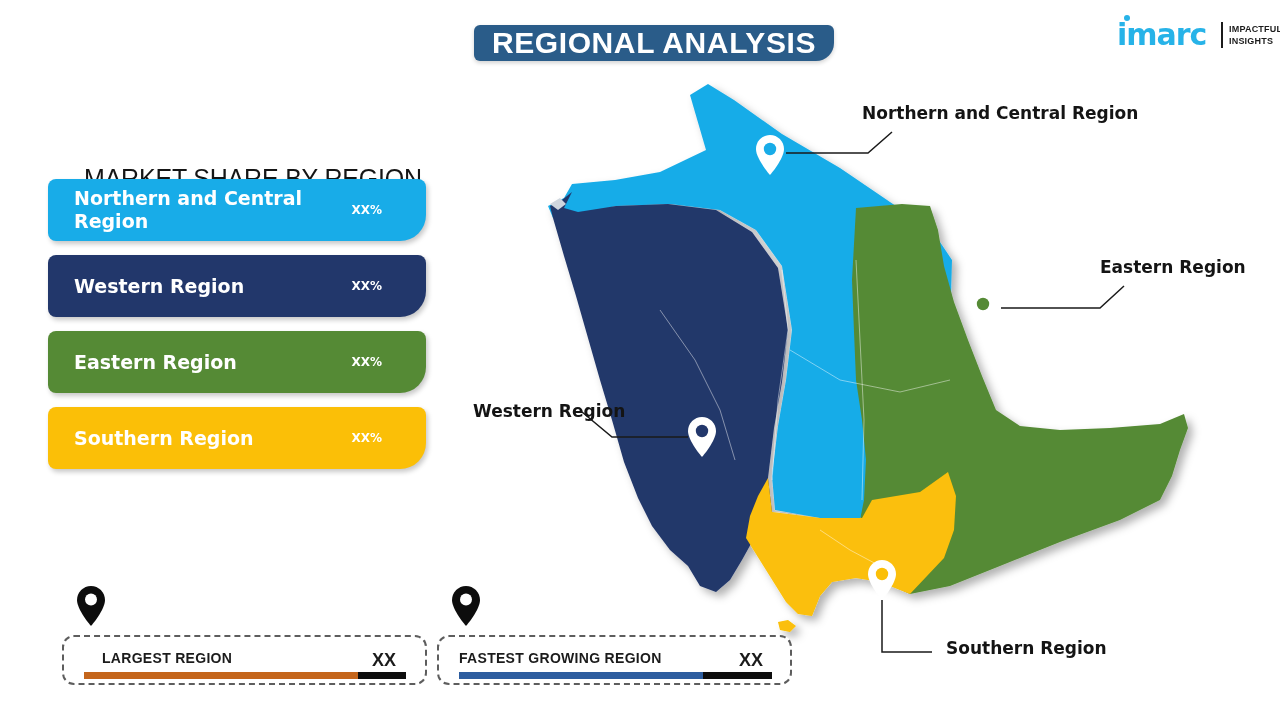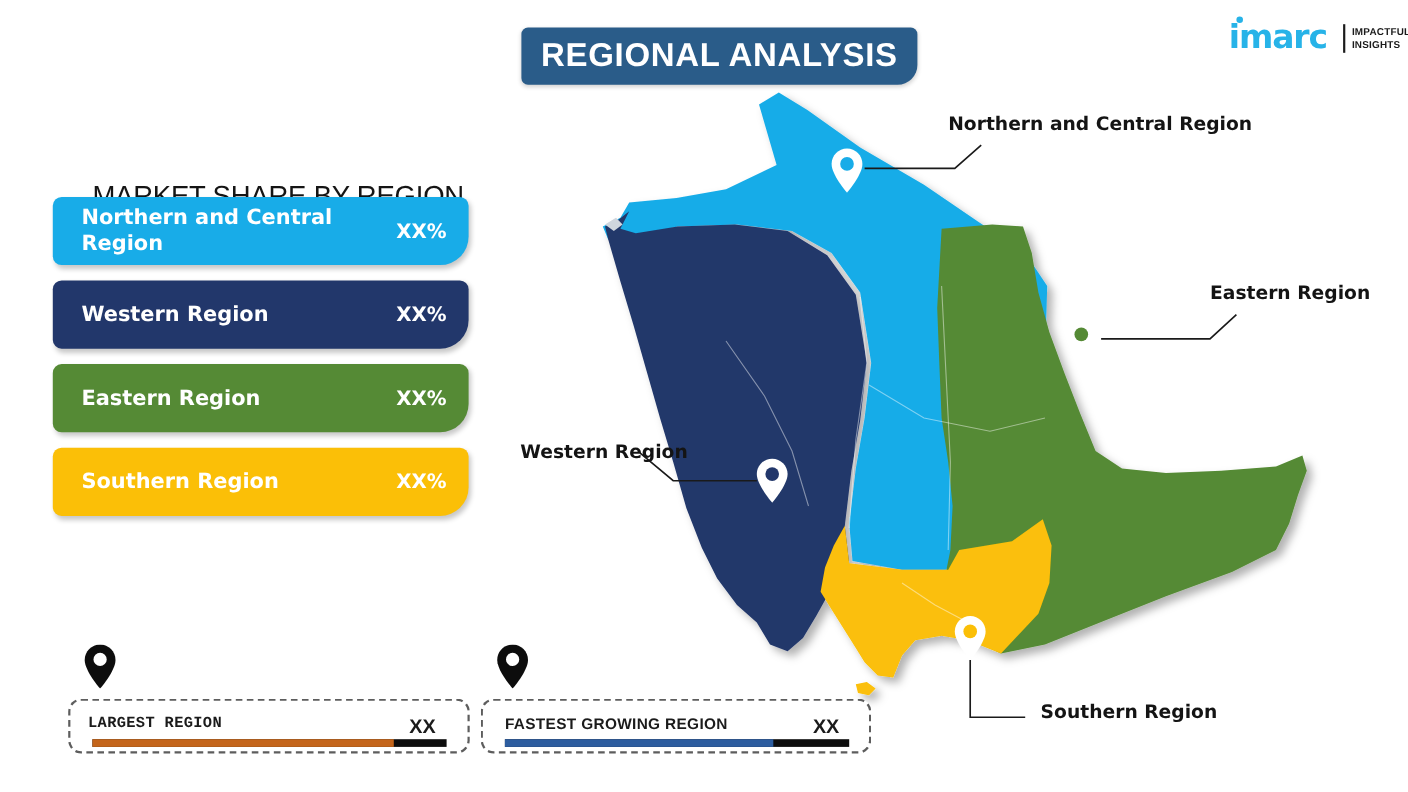--- a/index.html
+++ b/index.html
@@ -18,21 +18,21 @@
     font-family:"DejaVu Sans", sans-serif;
     font-weight:700;font-size:30px;letter-spacing:-1px;
     color:#27B3E8;line-height:30px;position:absolute;left:4px;top:8px;
   }
   .logo-dot{position:absolute;left:11px;top:3px;width:6px;height:6px;border-radius:50%;background:#27B3E8;}
   .logo-bar{position:absolute;left:108px;top:10px;width:2px;height:26px;background:#1b1b1b;}
   .logo-sub{position:absolute;left:116px;top:11px;font-size:9px;font-weight:700;color:#1b1b1b;line-height:12px;letter-spacing:.2px;}
 
   
   .title-banner{
-    position:absolute;left:474px;top:25px;width:360px;height:52px;
+    position:absolute;left:474px;top:25px;width:360px;height:36px;
     background:#2a5c89;
     border-radius:6px 6px 18px 6px;
     display:flex;align-items:center;justify-content:center;
     box-shadow:0 2px 4px rgba(0,0,0,.18);
   }
   .title-banner span{
     color:#ffffff;font-size:30px;font-weight:700;letter-spacing:.6px;
     font-family:"Liberation Sans", sans-serif;
   }
 
@@ -49,22 +49,22 @@
     box-shadow:2px 3px 5px rgba(0,0,0,.22);
     box-sizing:border-box;
   }
   .legend-row .lbl{
     position:absolute;left:26px;right:96px;
     color:#ffffff;font-size:19px;font-weight:700;
     font-family:"DejaVu Sans", sans-serif;
     line-height:23px;
   }
   .legend-row .val{
-    position:absolute;right:20px;
-    color:#ffffff;font-size:18px;font-weight:700;
+    position:absolute;right:44px;
+    color:#ffffff;font-size:12px;font-weight:700;
     font-family:"DejaVu Sans", sans-serif;
     text-align:center;
   }
   .legend-row.r0{width:378px;}
   .legend-row.r1{width:378px;}
   .legend-row.r2{width:378px;}
   .legend-row.r3{width:378px;}
 
   
   .foot{position:absolute;}
@@ -213,21 +213,21 @@
     <div class="callout" style="left:-47px;top:321px;">Western Region</div>
     <div class="callout" style="left:426px;top:558px;">Southern Region</div>
   </div>
 
   <div class="foot" style="left:62px;top:586px;width:365px;height:100px;">
     <svg class="foot-pin" viewBox="0 0 28 40" style="left:14px;top:0;">
       <path fill="#0d0d0d" d="M14,0 C21.7,0 28,6.3 28,14 C28,24 14,40 14,40 C14,40 0,24 0,14 C0,6.3 6.3,0 14,0 Z"></path>
       <circle cx="14" cy="13.5" r="6" fill="#ffffff"></circle>
     </svg>
     <div class="foot-box" style="left:0;top:49px;width:365px;height:50px;"></div>
-    <div class="foot-label" style="left:18px;top:64px;font-family:Liberation Mono, monospace;">LARGEST REGION</div>
+    <div class="foot-label" style="left:40px;top:64px;">LARGEST REGION</div>
     <div class="foot-val" style="left:310px;top:64px;">XX</div>
     <div class="foot-track" style="left:22px;top:86px;width:322px;">
       <div class="foot-fill" style="width:274px;background:#C4651B;"></div>
     </div>
   </div>
 
   <div class="foot" style="left:437px;top:586px;width:355px;height:100px;">
     <svg class="foot-pin" viewBox="0 0 28 40" style="left:14px;top:0;">
       <path fill="#0d0d0d" d="M14,0 C21.7,0 28,6.3 28,14 C28,24 14,40 14,40 C14,40 0,24 0,14 C0,6.3 6.3,0 14,0 Z"></path>
       <circle cx="14" cy="13.5" r="6" fill="#ffffff"></circle>

